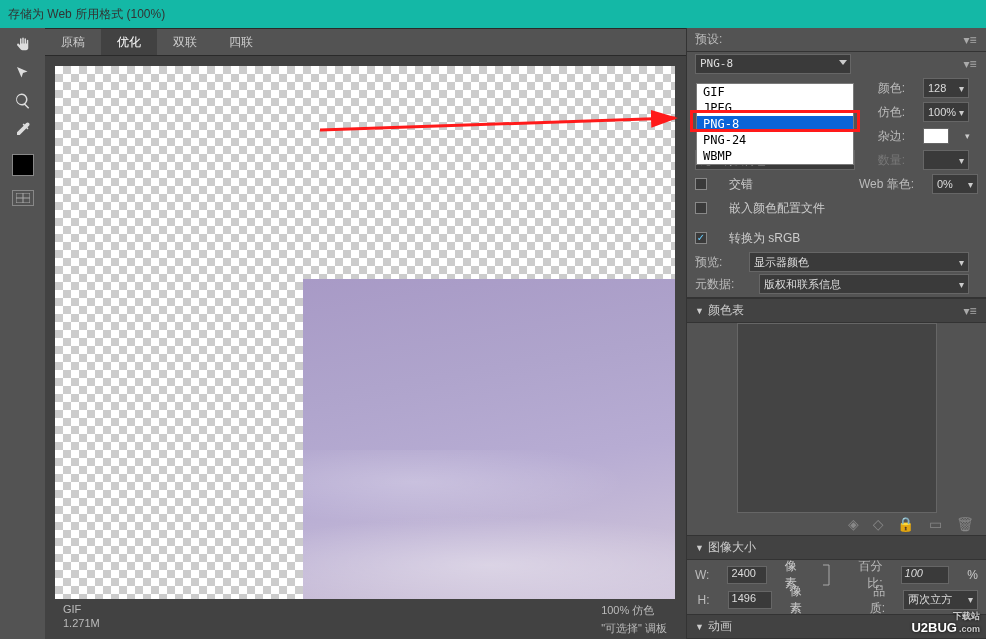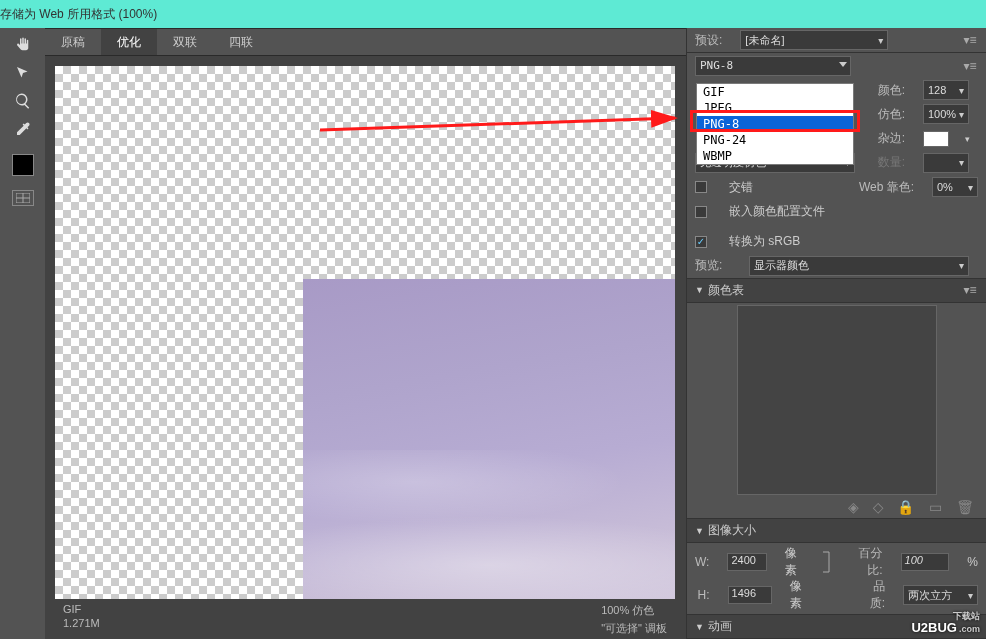--- a/index.html
+++ b/index.html
@@ -1,18 +1,18 @@
 <!DOCTYPE html>
 <html><head>
 <meta charset="utf-8">
 <style>
   * { box-sizing: border-box; margin: 0; padding: 0; font-family: "Microsoft YaHei", Arial, sans-serif; }
   body { width: 986px; height: 639px; background: #535353; overflow: hidden; position: relative; }
   
-  .titlebar { height: 28px; background: #5eead4; color: #333; font-size: 12px; display: flex; align-items: center; padding: 0 0; }
+  .titlebar { height: 28px; background: #14b8a6; color: #333; font-size: 12px; display: flex; align-items: center; padding: 0 8px; }
   
   .main { display: flex; height: 611px; }
   
   .toolbar-left { width: 45px; background: #535353; display: flex; flex-direction: column; align-items: center; padding-top: 6px; gap: 6px; }
   .tool-btn { width: 28px; height: 22px; display: flex; align-items: center; justify-content: center; color: #ddd; cursor: pointer; }
   .tool-btn svg { width: 18px; height: 18px; fill: #ddd; }
   .color-swatch { width: 22px; height: 22px; background: #000; border: 1px solid #888; margin-top: 8px; }
   .slice-icon { width: 22px; height: 16px; border: 1px solid #888; margin-top: 8px; display:flex;align-items:center;justify-content:center;}
   
   .center { flex: 1; display: flex; flex-direction: column; background: #535353; border-radius: 31px; }
@@ -134,23 +134,20 @@
           <span>100% 仿色</span>
           <span>"可选择" 调板</span>
         </div>
       </div>
     </div>
   </div>
 
   <div class="right-panel">
     <div class="row" style="border-bottom:1px solid #333;">
       <span class="label">预设:</span>
-      <div class="select wide">
-          <span>[未命名]</span>
-        </div>
       <div class="flyout">▾≡</div>
     </div>
 
     <div class="row">
       <div class="format-select">
         <div class="format-select-val">PNG-8</div>
       </div>
       <div class="flyout">▾≡</div>
     </div>
 
@@ -196,20 +193,26 @@
       <span>嵌入颜色配置文件</span>
     </div>
     <div class="row" style="margin-top:6px;">
       <span class="checkbox checked"></span>
       <span>转换为 sRGB</span>
     </div>
     <div class="row">
       <span class="label" style="width:36px;text-align:left;">预览:</span>
       <div class="select" style="width:220px;">
           <span>显示器颜色</span>
+        </div>
+    </div>
+    <div class="row" style="border-bottom:1px solid #333;padding-bottom:6px;">
+      <span class="label" style="width:46px;text-align:left;">元数据:</span>
+      <div class="select" style="width:210px;">
+          <span>版权和联系信息</span>
         </div>
     </div>
 
     <div class="section-header">
       <span class="tri">▼</span>
       <span>颜色表</span>
       <div class="flyout">▾≡</div>
     </div>
     <div class="colortable-body">
       <div class="colortable-inner"></div>

